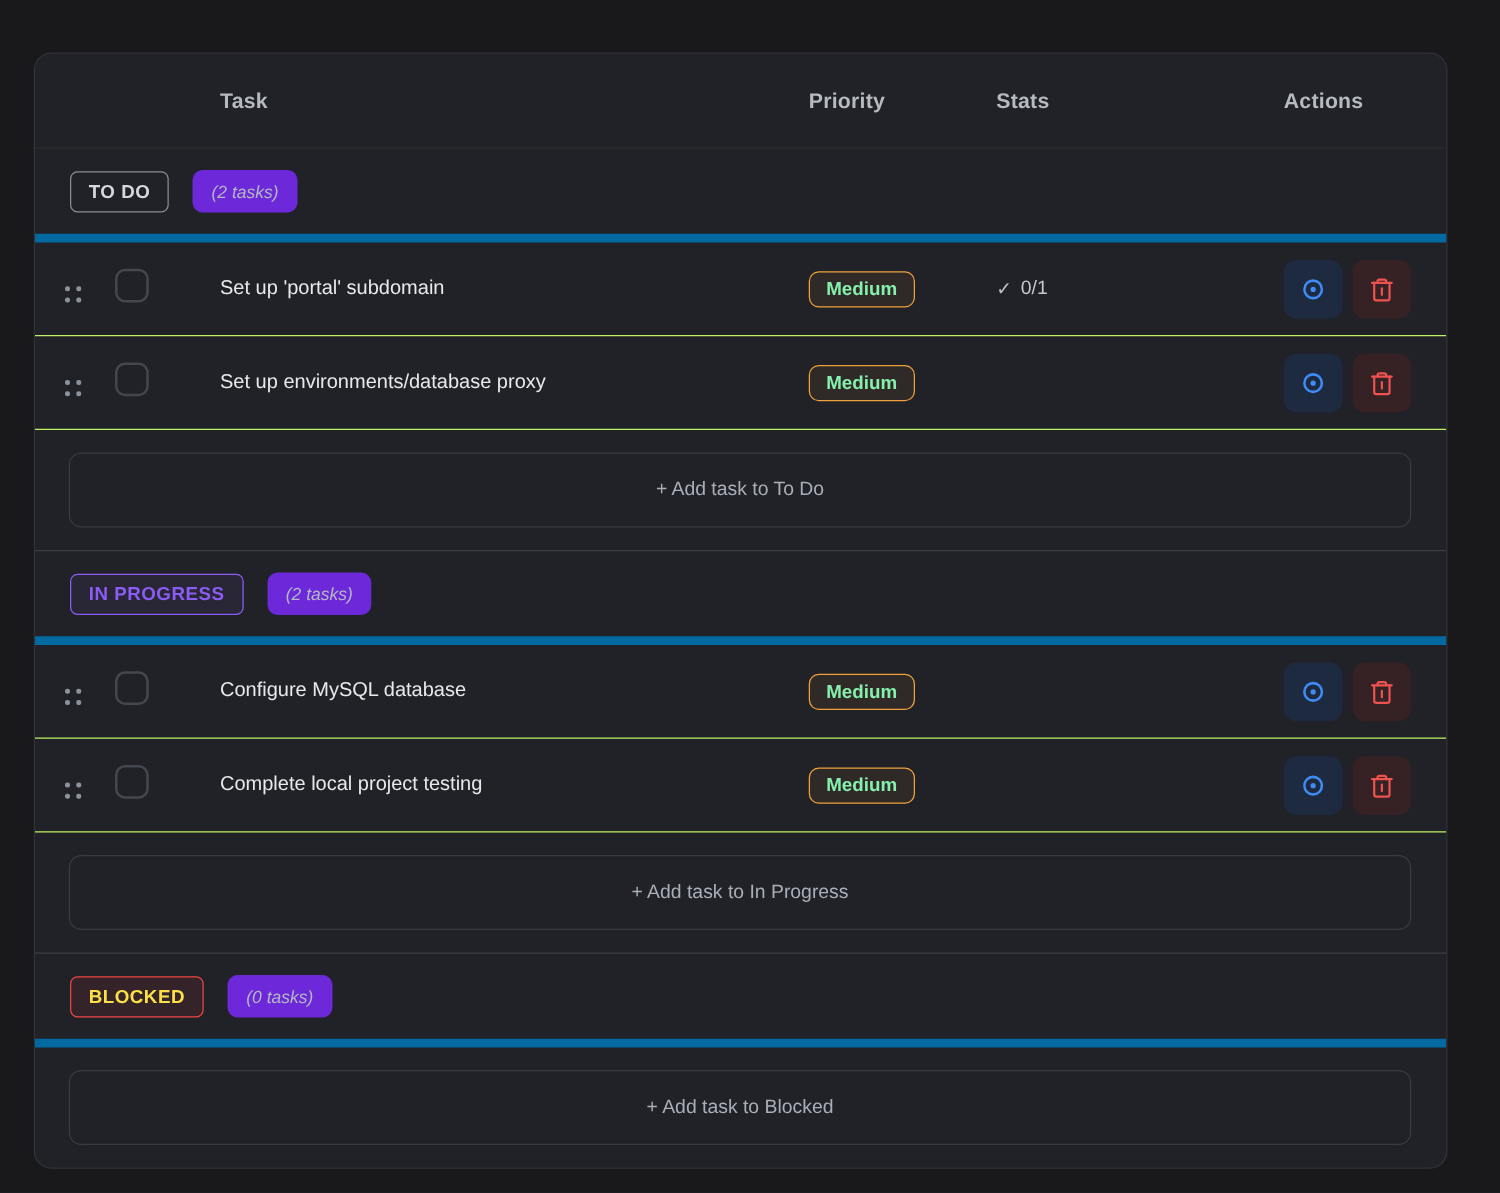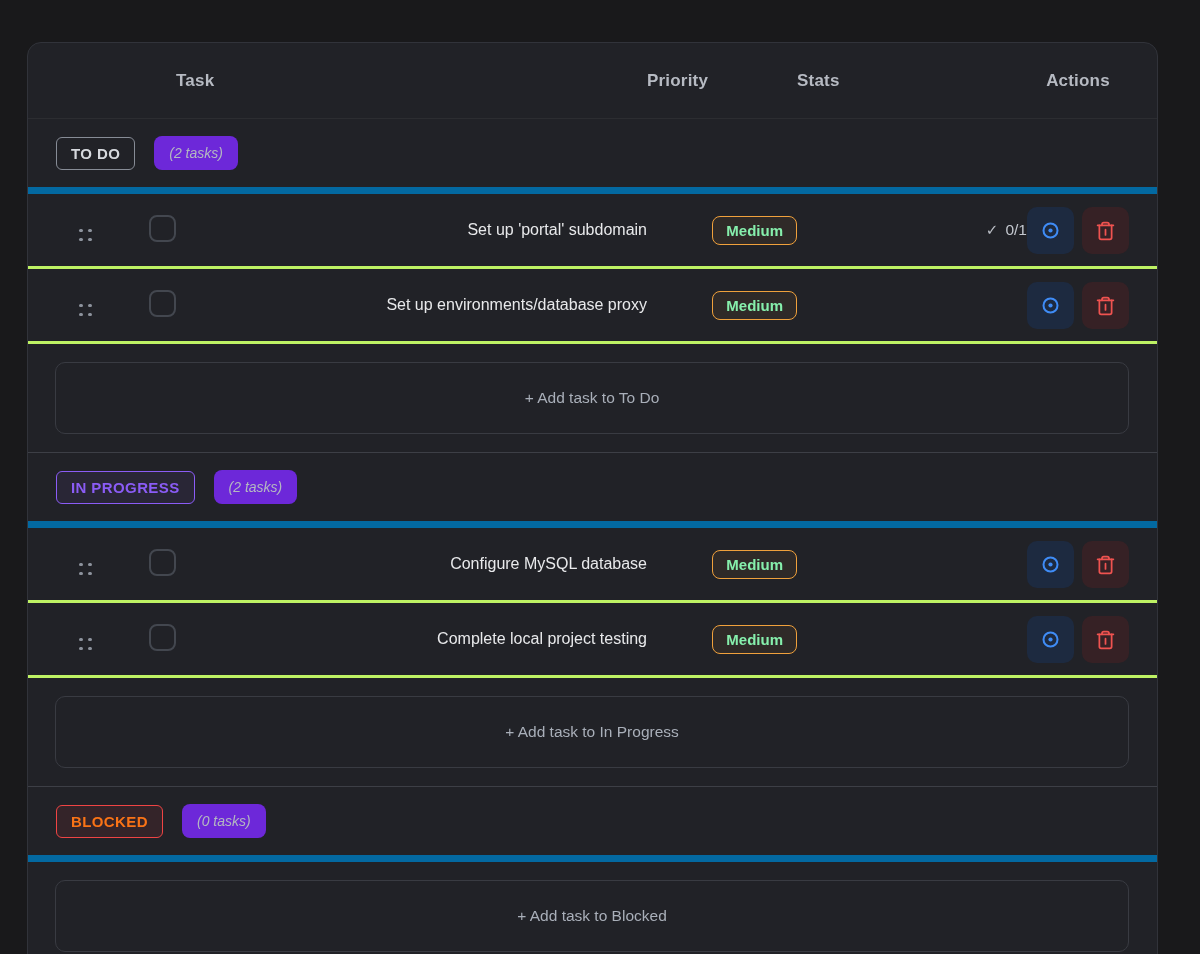--- a/index.html
+++ b/index.html
@@ -20,21 +20,21 @@
   .row {
     display: grid;
     grid-template-columns: 40px 84px 1fr 150px 230px 102px;
     align-items: center;
     padding: 0 28px 0 24px;
   }
   .thead { min-height: 76px; border-bottom: 1px solid #2c2d31; }
   .th {
     font-size: 17px; font-weight: 700; color: #b6bac2; letter-spacing: .2px;
   }
-  .th.right { text-align: center; }
+  .th.right { text-align: left; }
   
   .section + .section { border-top: 1px solid #3d3f46; }
   .section-header {
     display: flex; align-items: center; gap: 19px;
     min-height: 75px; padding: 0 28px;
     border-bottom: 7px solid #0369a1;
   }
   .section-badge {
     display: inline-block;
     padding: 7px 14px;
@@ -43,21 +43,21 @@
     font-size: 15px; font-weight: 700; letter-spacing: .4px;
   }
   .section-count {
     display: inline-block;
     padding: 9px 15px;
     background: #6d28d9;
     border-radius: 8px;
     font-size: 14px; color: #b4b8c0; font-style: italic;
   }
   
-  .task-row { min-height: 75px; border-bottom: 3px solid #bef264; text-align: right; }
+  .task-row { min-height: 75px; border-bottom: 1px solid #bef264; }
   .drag {
     display: inline-grid;
     grid-template-columns: repeat(2, 4px);
     grid-template-rows: repeat(2, 4px);
     gap: 5px;
     cursor: grab;
   }
   .drag i { width: 3.5px; height: 3.5px; border-radius: 50%; background: #8d939d; }
   .checkbox {
     display: inline-block; width: 27px; height: 27px;
@@ -82,21 +82,21 @@
     border: none; border-radius: 10px;
     display: flex; align-items: center; justify-content: center;
     cursor: pointer;
   }
   .icon-btn.view { background: #1d2a40; color: #3f8cf6; }
   .icon-btn.del  { background: #362125; color: #ef5350; }
   .icon-btn svg { display: block; }
   
   .add-wrap { padding: 18px 28px 18px 27px; }
   .add-btn {
-    width: 100%; height: 72px;
+    width: 100%; height: 60px;
     background: transparent;
     border: 1px solid #393b42;
     border-radius: 10px;
     color: #a9afb9;
     font-size: 15.5px;
     font-family: "Liberation Sans", "DejaVu Sans", sans-serif;
     cursor: pointer;
   }
 </style>
 </head>
@@ -305,21 +305,21 @@
     </div>
   </div>
 </div>
     <div class="add-wrap">
       <button class="add-btn">+ Add task to In Progress</button>
     </div>
   </section>
 
   <section class="section">
     <div class="section-header">
-      <span class="section-badge" style="color: #f97316; border-color: rgb(239, 68, 68); background: rgba(239, 68, 68, 0.09);">BLOCKED</span>
+      <span class="section-badge" style="color: #fde047; border-color: rgb(239, 68, 68); background: rgba(239, 68, 68, 0.09);">BLOCKED</span>
       <span class="section-count">(0 tasks)</span>
     </div>
     <div class="tasks"></div>
     <div class="add-wrap">
       <button class="add-btn">+ Add task to Blocked</button>
     </div>
   </section>
 </div>
 </div>
 

